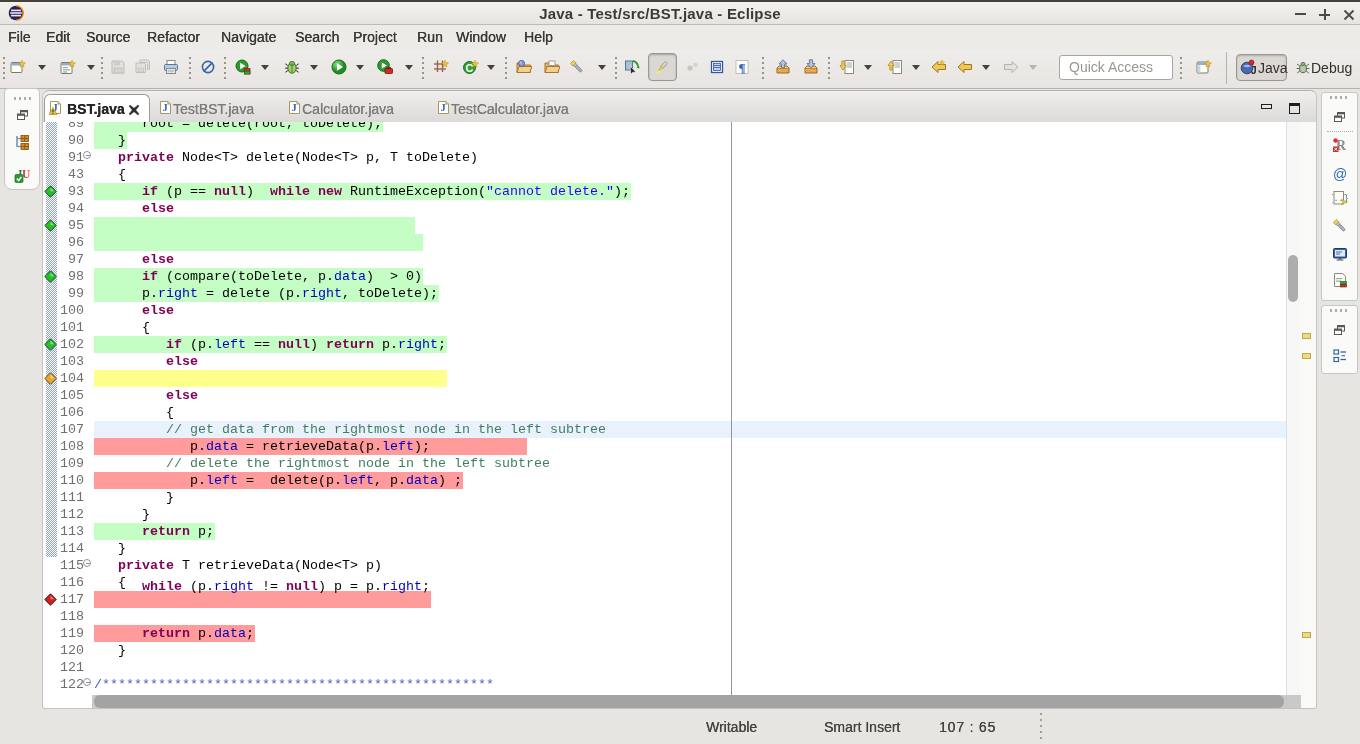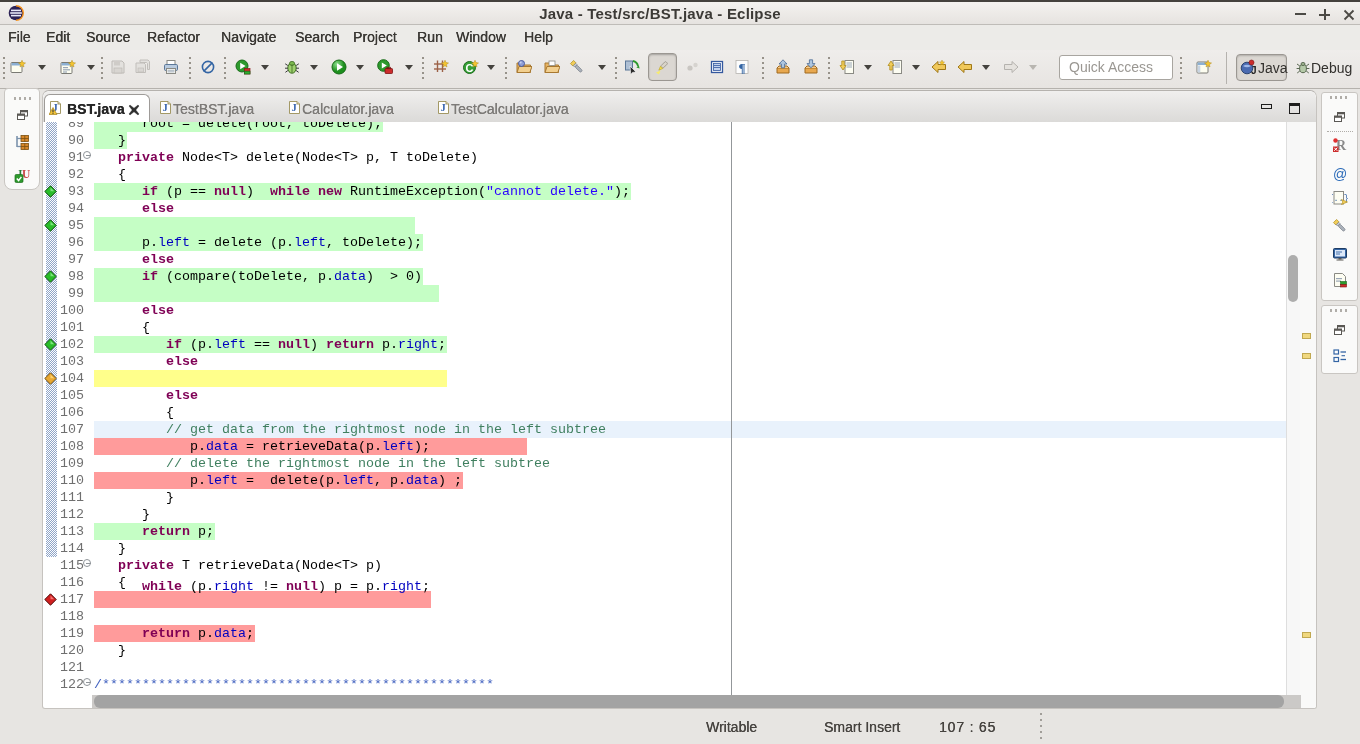--- a/index.html
+++ b/index.html
@@ -346,39 +346,39 @@
  background:conic-gradient(#8fa5c8 25%,#fdfdfe 0 50%,#8fa5c8 0 75%,#fdfdfe 0);background-size:2px 2px"></div>
       <div style="position:absolute;left:51px;top:-7px;width:289px;height:17px;background:#c5fec5"></div>
 <div class="ln" style="top:-7px">89</div>
 <div class="cl" style="left:99px;top:-7px">root = delete(root, toDelete);</div>
 <div style="position:absolute;left:51px;top:10px;width:33px;height:17px;background:#c5fec5"></div>
 <div class="ln" style="top:10px">90</div>
 <div class="cl" style="left:75px;top:10px">}</div>
 <div class="ln" style="top:27px">91</div>
 <div class="fold" style="top:29px"></div>
 <div class="cl" style="left:75px;top:27px"><b class="k">private</b> Node&lt;T&gt; delete(Node&lt;T&gt; p, T toDelete)</div>
-<div class="ln" style="top:44px">92</div>
+<div class="ln" style="top:44px">43</div>
 <div class="cl" style="left:75px;top:44px">{</div>
 <div style="position:absolute;left:51px;top:61px;width:537px;height:17px;background:#c5fec5"></div>
 <div class="ln" style="top:61px">93</div>
 <div class="cl" style="left:99px;top:61px"><b class="k">if</b> (p == <b class="k">null</b>)  <b class="k">while</b> <b class="k">new</b> RuntimeException(<span class="s">"cannot delete."</span>);</div>
 <div class="ln" style="top:78px">94</div>
 <div class="cl" style="left:99px;top:78px"><b class="k">else</b></div>
 <div style="position:absolute;left:51px;top:95px;width:321px;height:17px;background:#c5fec5"></div>
 <div class="ln" style="top:95px">95</div>
 <div style="position:absolute;left:51px;top:112px;width:329px;height:17px;background:#c5fec5"></div>
 <div class="ln" style="top:112px">96</div>
-<div class="cl" style="left:99px;top:112px">p.<span class="f">left</span> = delete (p.<span class="f">left</span>, toDelete);</div>
 <div class="ln" style="top:129px">97</div>
 <div class="cl" style="left:99px;top:129px"><b class="k">else</b></div>
 <div style="position:absolute;left:51px;top:146px;width:329px;height:17px;background:#c5fec5"></div>
 <div class="ln" style="top:146px">98</div>
 <div class="cl" style="left:99px;top:146px"><b class="k">if</b> (compare(toDelete, p.<span class="f">data</span>)  &gt; 0)</div>
 <div style="position:absolute;left:51px;top:163px;width:345px;height:17px;background:#c5fec5"></div>
 <div class="ln" style="top:163px">99</div>
+<div class="cl" style="left:99px;top:163px">p.<span class="f">right</span> = delete (p.<span class="f">right</span>, toDelete);</div>
 <div class="ln" style="top:180px">100</div>
 <div class="cl" style="left:99px;top:180px"><b class="k">else</b></div>
 <div class="ln" style="top:197px">101</div>
 <div class="cl" style="left:99px;top:197px">{</div>
 <div style="position:absolute;left:51px;top:214px;width:353px;height:17px;background:#c5fec5"></div>
 <div class="ln" style="top:214px">102</div>
 <div class="cl" style="left:123px;top:214px"><b class="k">if</b> (p.<span class="f">left</span> == <b class="k">null</b>) <b class="k">return</b> p.<span class="f">right</span>;</div>
 <div class="ln" style="top:231px">103</div>
 <div class="cl" style="left:123px;top:231px"><b class="k">else</b></div>
 <div style="position:absolute;left:51px;top:248px;width:353px;height:17px;background:#ffff8b"></div>

